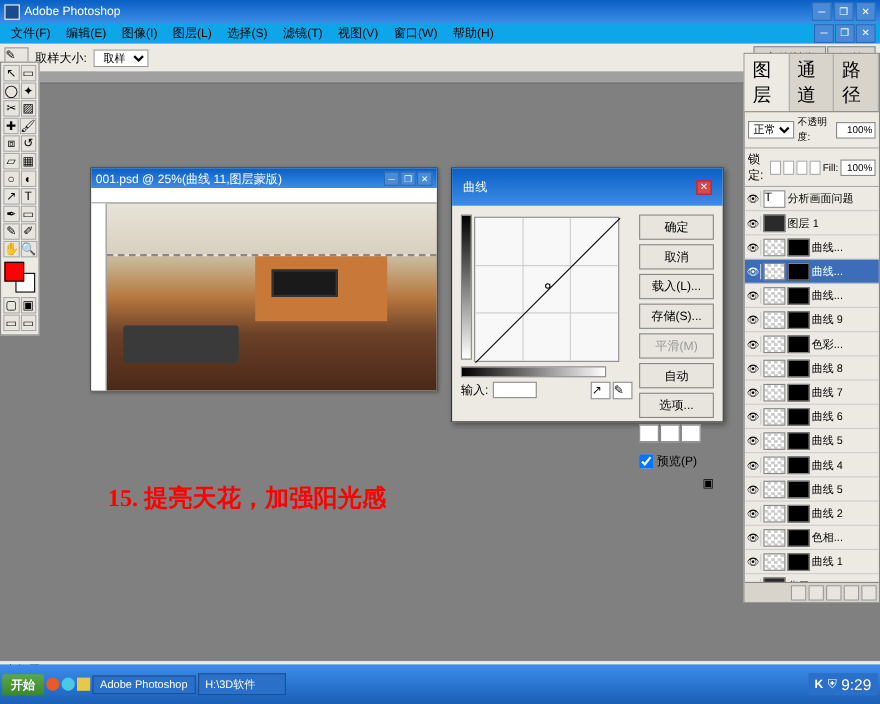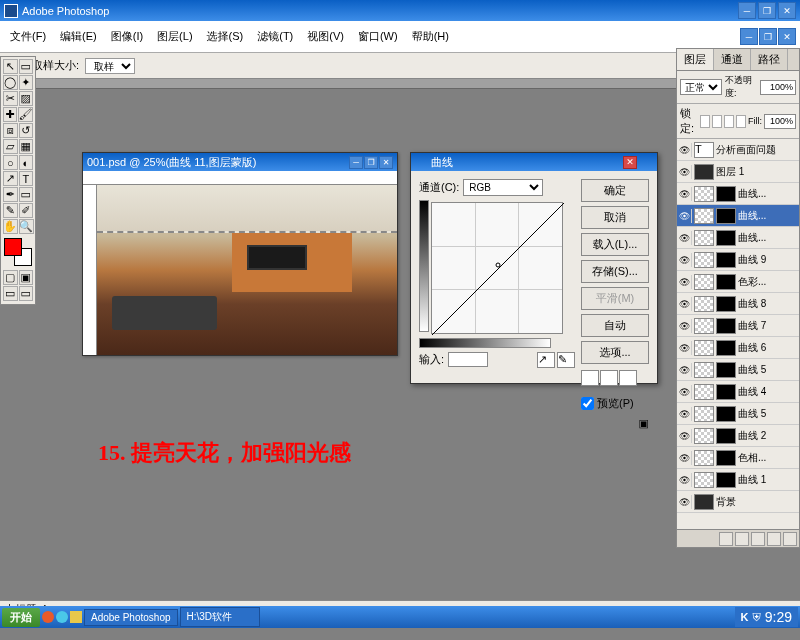--- a/index.html
+++ b/index.html
@@ -2,21 +2,21 @@
 <html><head>
 <meta charset="utf-8">
 <style>
 *{margin:0;padding:0;box-sizing:border-box;font-family:"Microsoft YaHei",Tahoma,sans-serif;font-size:11px}
 body{background:#808080;width:800px;height:640px;overflow:hidden;position:relative}
 .titlebar{background:linear-gradient(#0a5fc4,#3d8de8);height:21px;color:#fff;display:flex;align-items:center;padding:0 4px;justify-content:space-between}
 .titlebar-left{display:flex;align-items:center;gap:4px}
 .titlebar-icon{width:14px;height:14px;background:#1a4b8c;border:1px solid #fff}
 .win-controls{display:flex;gap:2px}
 .win-btn{width:18px;height:17px;background:#4a8bd8;border:1px solid #2c6ab8;color:#fff;display:flex;align-items:center;justify-content:center;font-size:9px}
-.menubar{background:#ffffff;height:32px;display:flex;align-items:center;padding:0 4px;gap:2px;border-bottom:1px solid #aaa}
+.menubar{background:#0ea5e9;height:19px;display:flex;align-items:center;padding:0 4px;gap:2px;border-bottom:1px solid #aaa}
 .menu-item{padding:2px 6px;cursor:default}
 .options-bar{background:#edeae4;height:26px;display:flex;align-items:center;padding:2px 4px;border-bottom:1px solid #888;gap:6px}
 .tool-icon{width:22px;height:20px;border:1px solid #999;background:#e8e5df}
 .opt-label{font-size:11px}
 .opt-select{border:1px solid #999;background:#fff;padding:1px 4px;width:50px;height:16px;font-size:10px}
 .tabs-right{display:flex;margin-left:auto;gap:1px}
 .tab{background:#d8d4cc;border:1px solid #888;padding:2px 10px;font-size:11px}
 .toolstrip{background:#a0a0a0;height:10px;border-bottom:1px solid #666}
 .toolbox{position:absolute;left:0;top:56px;width:36px;background:#edeae4;border:1px solid #888;padding:2px}
 .tool-row{display:flex;gap:1px;margin-bottom:1px}
@@ -31,59 +31,59 @@
 .ruler-h{height:14px;background:#fff;border-bottom:1px solid #888;position:relative;font-size:8px}
 .ruler-v{width:14px;background:#fff;border-right:1px solid #888;position:absolute;left:0;top:32px;bottom:0}
 .canvas-area{position:absolute;left:14px;top:32px;right:0;bottom:0;background:#888;overflow:hidden}
 .room-img{width:100%;height:100%;background:linear-gradient(180deg,#d8d4c8 0%,#c8b898 30%,#b87840 50%,#6b4028 70%,#4a2818 100%);position:relative}
 .ceiling{position:absolute;top:0;left:0;right:0;height:28%;background:linear-gradient(#e8e4d8,#d8d0c0);border-bottom:2px dashed #888}
 .wall-orange{position:absolute;top:28%;left:45%;width:40%;height:35%;background:#c87838}
 .tv{position:absolute;top:35%;left:50%;width:20%;height:15%;background:#1a1a1a;border:2px solid #333}
 .sofa{position:absolute;bottom:15%;left:5%;width:35%;height:20%;background:#3a3a3a;border-radius:3px}
 .annotation{position:absolute;left:98px;top:438px;color:#ff0000;font-size:22px;font-weight:bold;font-family:"SimHei","Microsoft YaHei"}
 .curves-dialog{position:absolute;left:410px;top:152px;width:248px;height:232px;background:#edeae4;border:1px solid #333;box-shadow:2px 2px 5px rgba(0,0,0,0.4)}
-.dlg-title{background:linear-gradient(#0a5fc4,#3d8de8);height:18px;color:#fff;padding:2px 20px;display:flex;justify-content:space-between;align-items:center;font-size:11px}
+.dlg-title{background:linear-gradient(#0a5fc4,#3d8de8);height:34px;color:#fff;padding:2px 10px;display:flex;justify-content:space-between;align-items:center;font-size:11px}
 .dlg-close{width:14px;height:13px;background:#d84a4a;border:1px solid #a82828;font-size:9px;display:flex;align-items:center;justify-content:center;color:#fff}
 .dlg-body{padding:8px;display:flex;gap:6px}
 .curve-left{flex:1}
 .channel-row{display:flex;align-items:center;gap:4px;margin-bottom:4px;font-size:11px}
 .channel-select{border:1px solid #888;background:#fff;padding:1px;width:80px;height:17px;font-size:10px}
 .curve-graph{width:132px;height:132px;border:1px solid #888;background:#f8f8f8;position:relative;margin:2px 0}
 .grid-line{position:absolute;background:#ccc}
 .gradient-bar{width:132px;height:10px;background:linear-gradient(90deg,#000,#fff);border:1px solid #888;margin-top:2px}
 .io-row{display:flex;align-items:flex-start;gap:4px;margin-top:4px;font-size:11px}
 .io-input{width:40px;height:15px;border:1px solid #888;background:#fff;font-size:10px;padding:0 2px}
 .mini-icons{display:flex;gap:2px;margin-left:auto}
 .mini-icon{width:18px;height:16px;border:1px solid #888;background:#fff}
 .curve-right{width:68px;display:flex;flex-direction:column;gap:4px}
 .dlg-btn{border:1px solid #888;background:#e8e5df;padding:3px;font-size:11px;text-align:center;cursor:default}
 .dlg-btn.disabled{color:#999}
 .preview-check{display:flex;gap:3px;margin-top:6px;font-size:11px}
 .layers-panel{position:absolute;right:0;top:48px;width:124px;bottom:92px;background:#edeae4;border:1px solid #888}
 .panel-tabs{display:flex;background:#d8d4cc;border-bottom:1px solid #888}
-.panel-tab{padding:3px 7px;font-size:11px;border-right:1px solid #aaa}
+.panel-tab{padding:3px 7px;font-size:17px;border-right:1px solid #aaa}
 .panel-tab.active{background:#edeae4}
 .blend-row{display:flex;padding:3px;gap:3px;border-bottom:1px solid #aaa;align-items:center}
 .blend-select{border:1px solid #888;background:#fff;width:48px;height:16px;font-size:10px}
 .opacity-input{border:1px solid #888;background:#fff;width:36px;height:15px;font-size:9px;text-align:right;padding-right:2px}
 .lock-row{display:flex;padding:2px 3px;gap:2px;border-bottom:1px solid #aaa;font-size:10px;align-items:center}
 .lock-icon{width:13px;height:13px;border:1px solid #aaa;background:#fff}
 .layers-list{overflow-y:auto;height:calc(100% - 70px)}
 .layer-item{display:flex;align-items:center;border-bottom:1px solid #ccc;padding:1px;height:22px}
 .layer-item.selected{background:#3d6db8;color:#fff}
 .eye{width:14px;height:14px;border-right:1px solid #ccc;display:flex;align-items:center;justify-content:center;font-size:9px}
 .layer-thumb{width:20px;height:16px;border:1px solid #888;background:#fff;margin:0 2px;flex-shrink:0}
 .layer-thumb.grid{background:repeating-conic-gradient(#ccc 0 25%,#fff 0 50%) 0 0/6px 6px}
 .layer-thumb.dark{background:#2a2a2a}
 .layer-mask{width:20px;height:16px;border:1px solid #888;background:#000;margin-right:2px;flex-shrink:0;position:relative}
 .layer-name{font-size:10px;white-space:nowrap;overflow:hidden}
 .panel-footer{position:absolute;bottom:0;left:0;right:0;height:18px;background:#d8d4cc;border-top:1px solid #888;display:flex;justify-content:flex-end;gap:2px;padding:2px}
 .footer-icon{width:14px;height:14px;border:1px solid #999;background:#e8e5df}
 .status-bar{position:absolute;bottom:22px;left:0;right:0;height:18px;background:#edeae4;border-top:1px solid #888;display:flex;align-items:center;padding:0 4px;font-size:10px}
-.taskbar{position:absolute;bottom:12px;left:0;right:0;height:22px;background:linear-gradient(#3d8de8,#1a5fb8);display:flex;align-items:center;padding:0 2px;gap:2px}
+.taskbar{position:absolute;bottom:0;left:0;right:0;height:36px;background:linear-gradient(#3d8de8,#1a5fb8);display:flex;align-items:center;padding:0 2px;gap:2px}
 .start-btn{background:linear-gradient(#5aa848,#3a8828);color:#fff;padding:2px 8px;border-radius:2px;font-size:11px;font-weight:bold}
 .task-item{background:#2a6fc8;color:#fff;padding:2px 6px;font-size:10px;border:1px solid #1a4f98;min-width:80px}
 .tray{margin-left:auto;display:flex;align-items:center;gap:4px;background:#2a6fc8;padding:2px 6px}
 .clock{color:#fff;font-size:14px}
 </style>
 </head>
 <body>
 
 <div class="titlebar">
   <div class="titlebar-left">
@@ -208,24 +208,20 @@
 
 <div class="annotation">15. 提亮天花，加强阳光感</div>
 
 <div class="curves-dialog">
   <div class="dlg-title">
     <span>曲线</span>
     <div class="dlg-close">✕</div>
   </div>
   <div class="dlg-body">
     <div class="curve-left">
-      <div class="channel-row">
-        <span>通道(C):</span>
-        <select class="channel-select"><option>RGB</option></select>
-      </div>
       <div style="display:flex">
         <div style="width:10px;height:132px;background:linear-gradient(#000,#fff);border:1px solid #888;margin-right:2px"></div>
         <div class="curve-graph">
           <div class="grid-line" style="left:33%;top:0;bottom:0;width:1px"></div>
           <div class="grid-line" style="left:66%;top:0;bottom:0;width:1px"></div>
           <div class="grid-line" style="top:33%;left:0;right:0;height:1px"></div>
           <div class="grid-line" style="top:66%;left:0;right:0;height:1px"></div>
           <svg width="132" height="132" style="position:absolute;top:0;left:0">
               <line x1="0" y1="132" x2="132" y2="0" stroke="#000" stroke-width="1"></line>
               <circle cx="66" cy="62" r="2" fill="#fff" stroke="#000"></circle>

